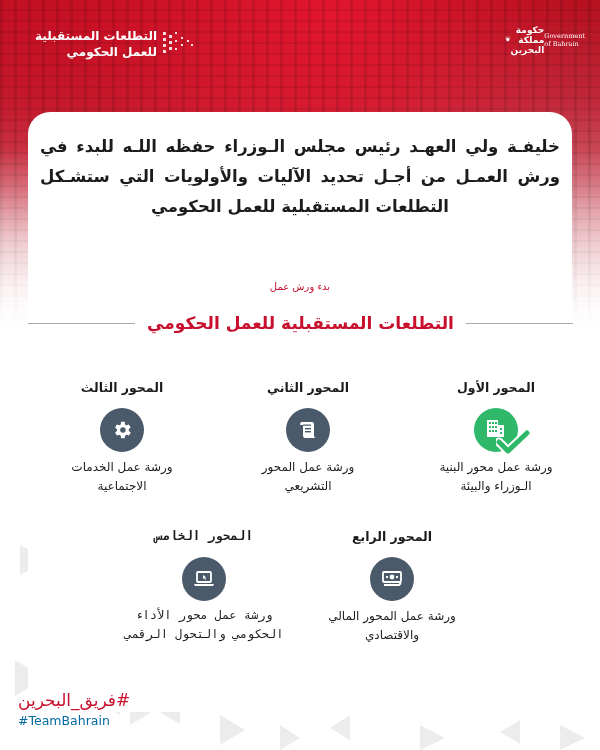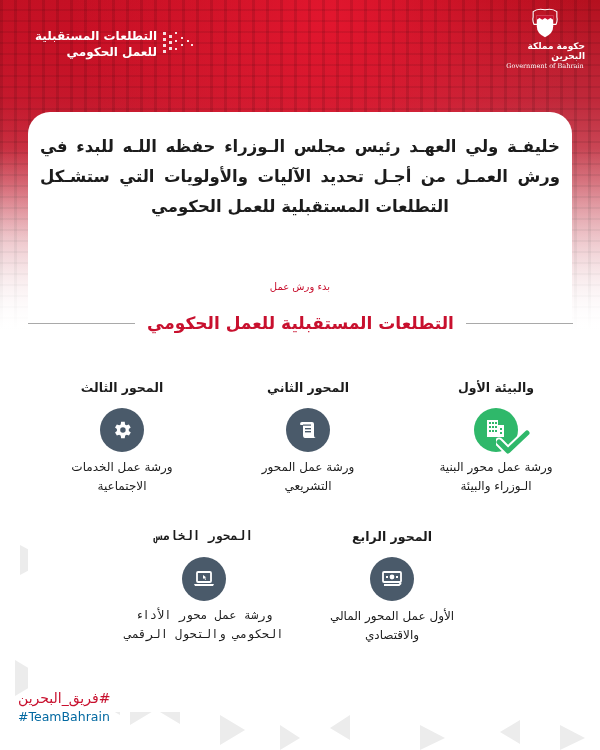--- a/index.html
+++ b/index.html
@@ -21,21 +21,21 @@
     }
 
     .brand {
       position: absolute; left: 14px; top: 28px; display: flex; align-items: center; gap: 6px;
     }
     .brand-text { color: #fff; font-weight: bold; font-size: 12px; line-height: 16px; text-align: right; direction: rtl; padding-left: 21px; }
     .brand-dots { width: 34px; height: 28px; position: relative; }
 
     .gov-logo {
       position: absolute; left: 505px; top: 8px; width: 80px; height: 62px;
-      display: flex; flex-direction: column; align-items: center;
+      display: flex; align-items: center;
     }
     .gov-logo .shield { width: 32px; height: 34px; }
     .gov-logo .ar { color: #fff; font-size: 9px; font-weight: bold; margin-top: 2px; direction: rtl; }
     .gov-logo .en { color: #fff; font-size: 6.5px; font-family: "DejaVu Serif", serif; margin-top: 1px; }
 
     .card {
       position: absolute; left: 28px; top: 112px; width: 544px; height: 600px;
       background: #ffffff; border-radius: 22px 22px 0 0;
     }
 
@@ -66,21 +66,21 @@
     .pillar .circle {
       width: 44px; height: 44px; border-radius: 50%; background: #4a5a6a;
       display: flex; align-items: center; justify-content: center;
     }
     .pillar .circle.green { background: #2fb86a; }
     .pillar .pdesc { font-size: 12px; color: #1c1c1c; line-height: 19px; }
 
     .hashtags {
       position: absolute; left: 18px; top: 690px; direction: ltr;
     }
-    .hashtags .ar { color: #c8102e; font-size: 14px; direction: rtl; text-align: left; }
+    .hashtags .ar { color: #c8102e; font-size: 17px; direction: rtl; text-align: left; }
     .hashtags .en { color: #0369a1; font-size: 12.5px; margin-top: 3px; }
   </style>
 </head>
 <body>
 
 <div class="hero"></div>
 <div class="hero-fade"></div>
 
 <svg style="position:absolute;left:0;top:500px;" width="600" height="250">
   <g fill="#ececec">
@@ -147,21 +147,21 @@
 </div>
 
 <div class="subtitle">بدء ورش عمل</div>
 <div class="title-row">
   <div class="line"></div>
   <div class="title">التطلعات المستقبلية للعمل الحكومي</div>
   <div class="line"></div>
 </div>
 
 <div class="pillar" style="left:416px; top:378px;">
-  <div class="ptitle">والبيئة الأول</div>
+  <div class="ptitle">المحور الأول</div>
   <div class="icon-wrap">
     <div class="circle green">
       <svg width="26" height="26" viewBox="0 0 26 26">
         <rect x="4" y="3" width="11" height="17" fill="#fff"></rect>
         <rect x="15" y="8" width="6" height="12" fill="#fff"></rect>
         <g fill="#2fb86a">
           <rect x="6" y="5" width="2" height="2"></rect>
             <rect x="9" y="5" width="2" height="2"></rect>
             <rect x="12" y="5" width="2" height="2"></rect>
           <rect x="6" y="9" width="2" height="2"></rect>
@@ -227,21 +227,21 @@
       <svg width="24" height="22" viewBox="0 0 24 22">
         <rect x="3" y="4" width="18" height="10" rx="1" fill="none" stroke="#fff" stroke-width="1.8"></rect>
         <circle cx="12" cy="9" r="2.4" fill="#fff"></circle>
         <rect x="6" y="8" width="2" height="2" fill="#fff"></rect>
         <rect x="16" y="8" width="2" height="2" fill="#fff"></rect>
         <path d="M4 17 L19 17 L21 15" fill="none" stroke="#fff" stroke-width="1.8"></path>
       </svg>
     </div>
   </div>
   <div class="pdesc">
-    <div>الأول عمل المحور المالي</div>
+    <div>ورشة عمل المحور المالي</div>
     <div>والاقتصادي</div>
   </div>
 </div>
 
 <div class="pillar" style="left:124px; top:527px;font-family:Liberation Mono, monospace;">
   <div class="ptitle">المحور الخامس</div>
   <div class="icon-wrap">
     <div class="circle">
       <svg width="24" height="20" viewBox="0 0 24 20">
         <rect x="5" y="3" width="14" height="10" rx="1" fill="none" stroke="#fff" stroke-width="1.8"></rect>

